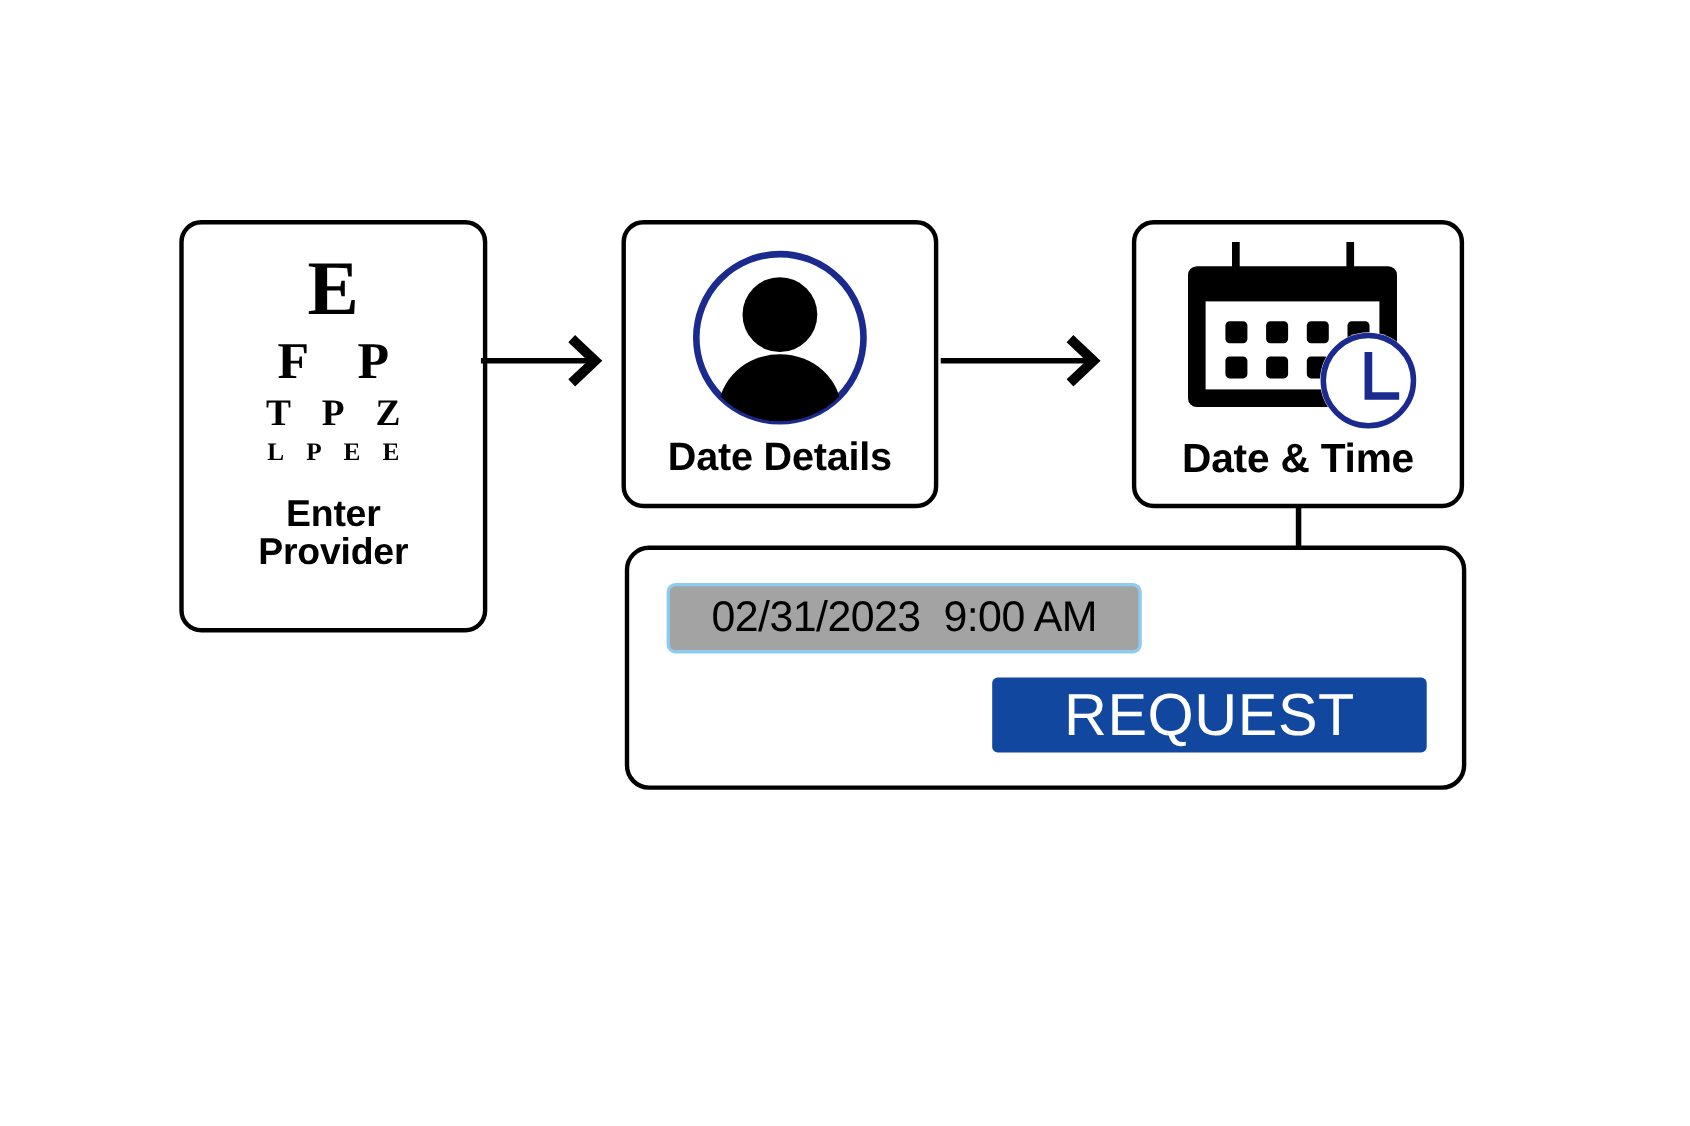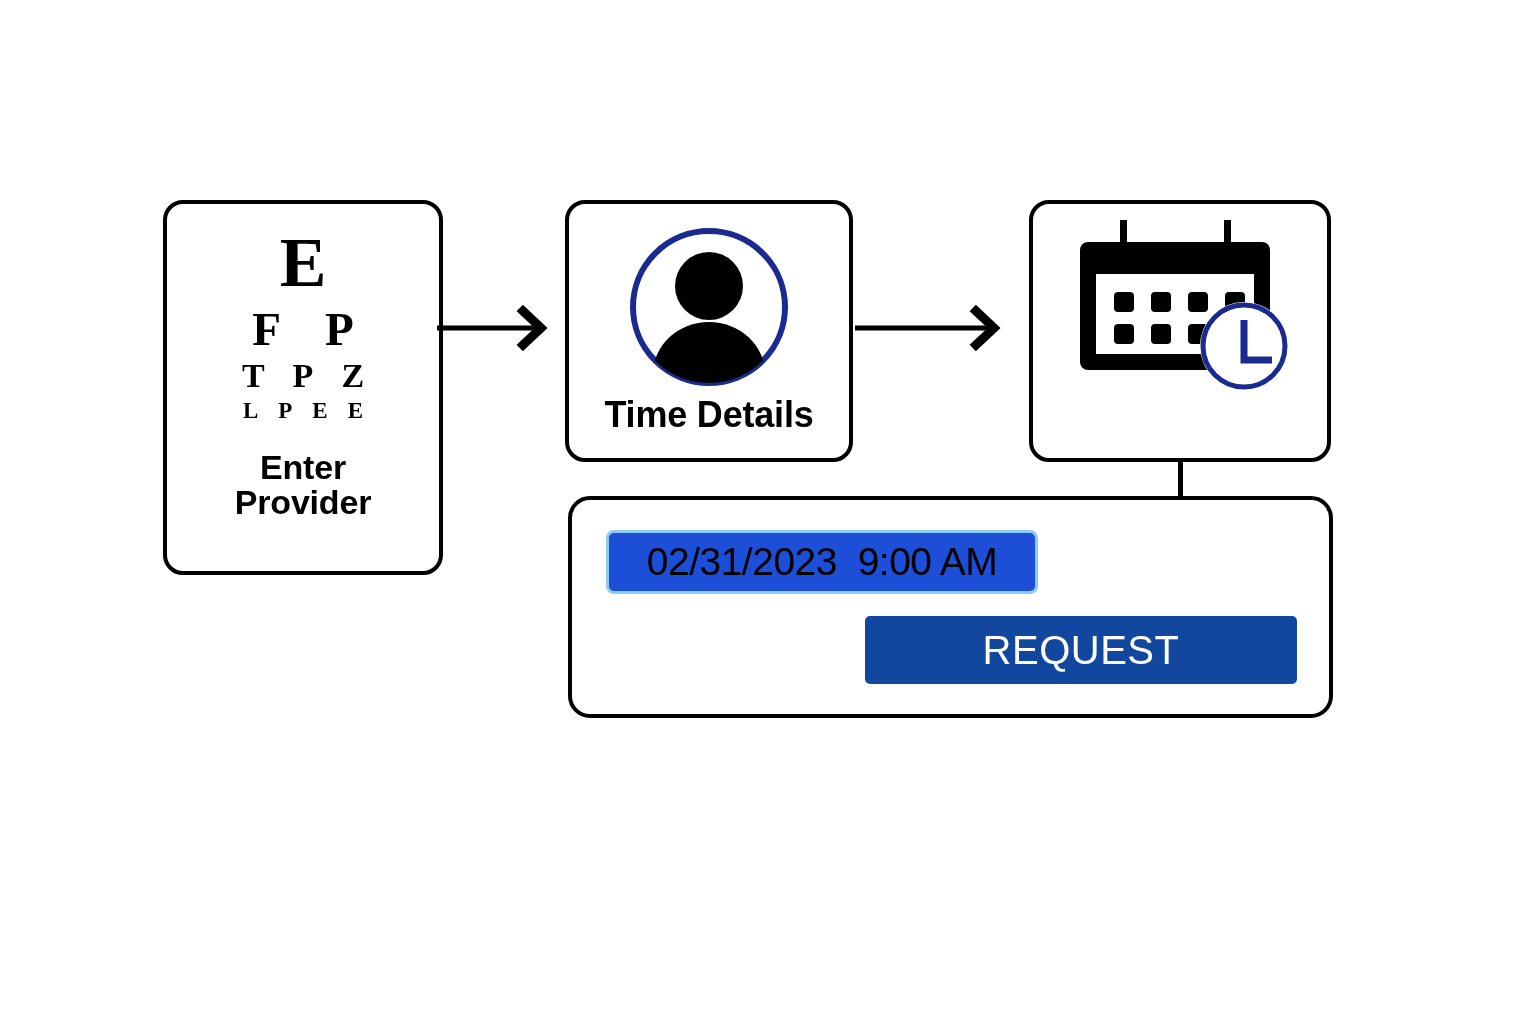--- a/index.html
+++ b/index.html
@@ -149,46 +149,46 @@
     color: #000000;
     white-space: nowrap;
     letter-spacing: -0.3px;
   }
   .date-input {
     box-sizing: border-box;
     width: 432px;
     height: 64px;
     border: 3px solid #8ECBF0;
     border-radius: 8px;
-    background: #1d4ed8;
+    background: #a3a3a3;
     color: #000000;
     font-family: "Liberation Sans", sans-serif;
     font-size: 39px;
     font-weight: normal;
     text-align: center;
     line-height: 58px;
     letter-spacing: -0.5px;
     white-space: pre;
     overflow: hidden;
   }
   .btn-row {
     display: flex;
     justify-content: flex-end;
     margin-top: 22px;
   }
   #request-button {
     box-sizing: border-box;
-    width: 432px;
+    width: 395px;
     height: 68px;
     background: #11479F;
     border: none;
     border-radius: 5px;
     color: #ffffff;
     font-family: "Liberation Sans", sans-serif;
-    font-size: 40px;
+    font-size: 54px;
     font-weight: normal;
     letter-spacing: 0.5px;
     cursor: pointer;
     padding: 0;
   }
 </style>
 </head>
 <body>
 
 <div class="stage">
@@ -235,21 +235,21 @@
             <circle cx="83" cy="83" r="76"></circle>
           </clipPath>
         </defs>
         <circle cx="83" cy="83" r="76" fill="#ffffff" stroke="#1A2A8F" stroke-width="6"></circle>
         <g clip-path="url(#avatarClip)">
           <circle cx="83" cy="62" r="34" fill="#000000"></circle>
           <ellipse cx="83" cy="150" rx="56" ry="52" fill="#000000"></ellipse>
         </g>
       </svg>
     </div>
-    <div class="card-label">Time Details</div>
+    <div class="card-label">Date Details</div>
   </div>
 
   <div class="arrow" style="left:855px; top:302px; width:155px; height:52px;">
     <svg width="155" height="52" viewBox="0 0 155 52" aria-hidden="true">
       <line x1="0" y1="26" x2="137" y2="26" stroke="#000" stroke-width="5"></line>
       <polyline points="121,9 139,26 121,43" fill="none" stroke="#000" stroke-width="9" stroke-linecap="square" stroke-linejoin="miter"></polyline>
     </svg>
   </div>
 
   <div class="card" id="card-datetime">
@@ -269,20 +269,21 @@
 
         <rect x="42" y="104" width="20" height="20" rx="4" fill="#000"></rect>
         <rect x="79" y="104" width="20" height="20" rx="4" fill="#000"></rect>
         <rect x="116" y="104" width="20" height="20" rx="4" fill="#000"></rect>
 
         <circle cx="172" cy="126" r="44" fill="#ffffff"></circle>
         <circle cx="172" cy="126" r="41" fill="#ffffff" stroke="#1A2A8F" stroke-width="5"></circle>
         <polyline points="172,100 172,140 200,140" fill="none" stroke="#1A2A8F" stroke-width="7" stroke-linecap="butt" stroke-linejoin="miter"></polyline>
       </svg>
     </div>
+    <div class="card-label">Date &amp; Time</div>
   </div>
 
   <div class="connector" style="left:1178px; top:460px; width:5px; height:40px;"></div>
 
   <div id="form-panel">
     <div class="form-row">
       <input class="date-input" type="text" id="appt-input" value="02/31/2023  9:00 AM" style="">
     </div>
     <div class="btn-row">
       <button id="request-button">REQUEST</button>

